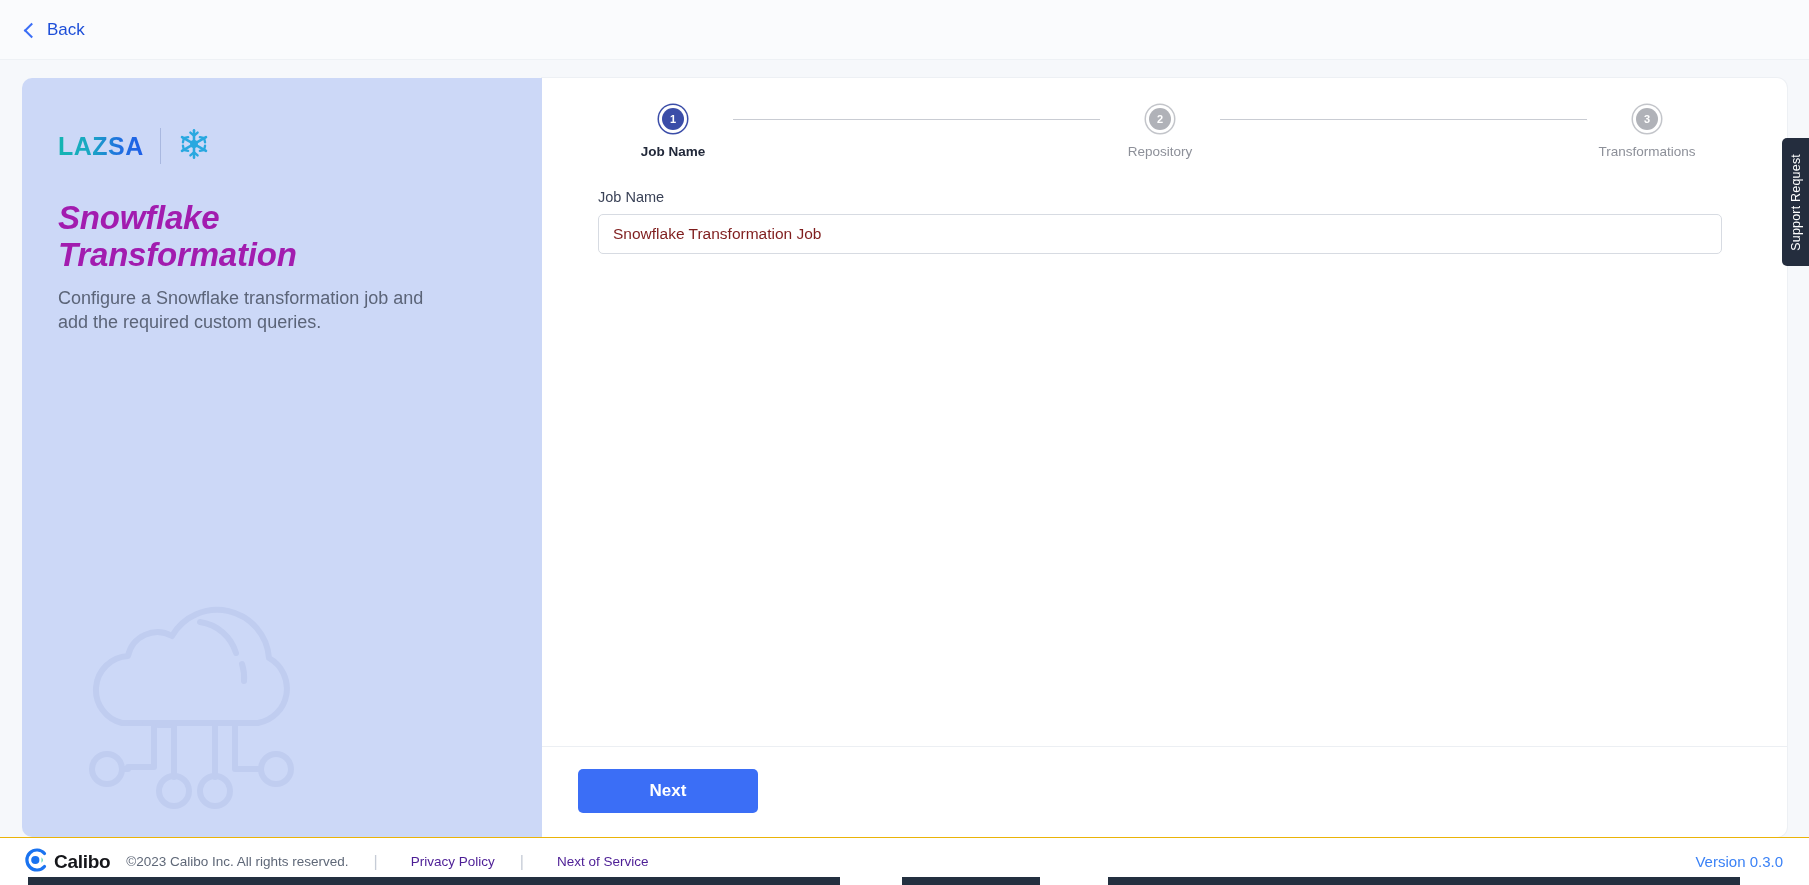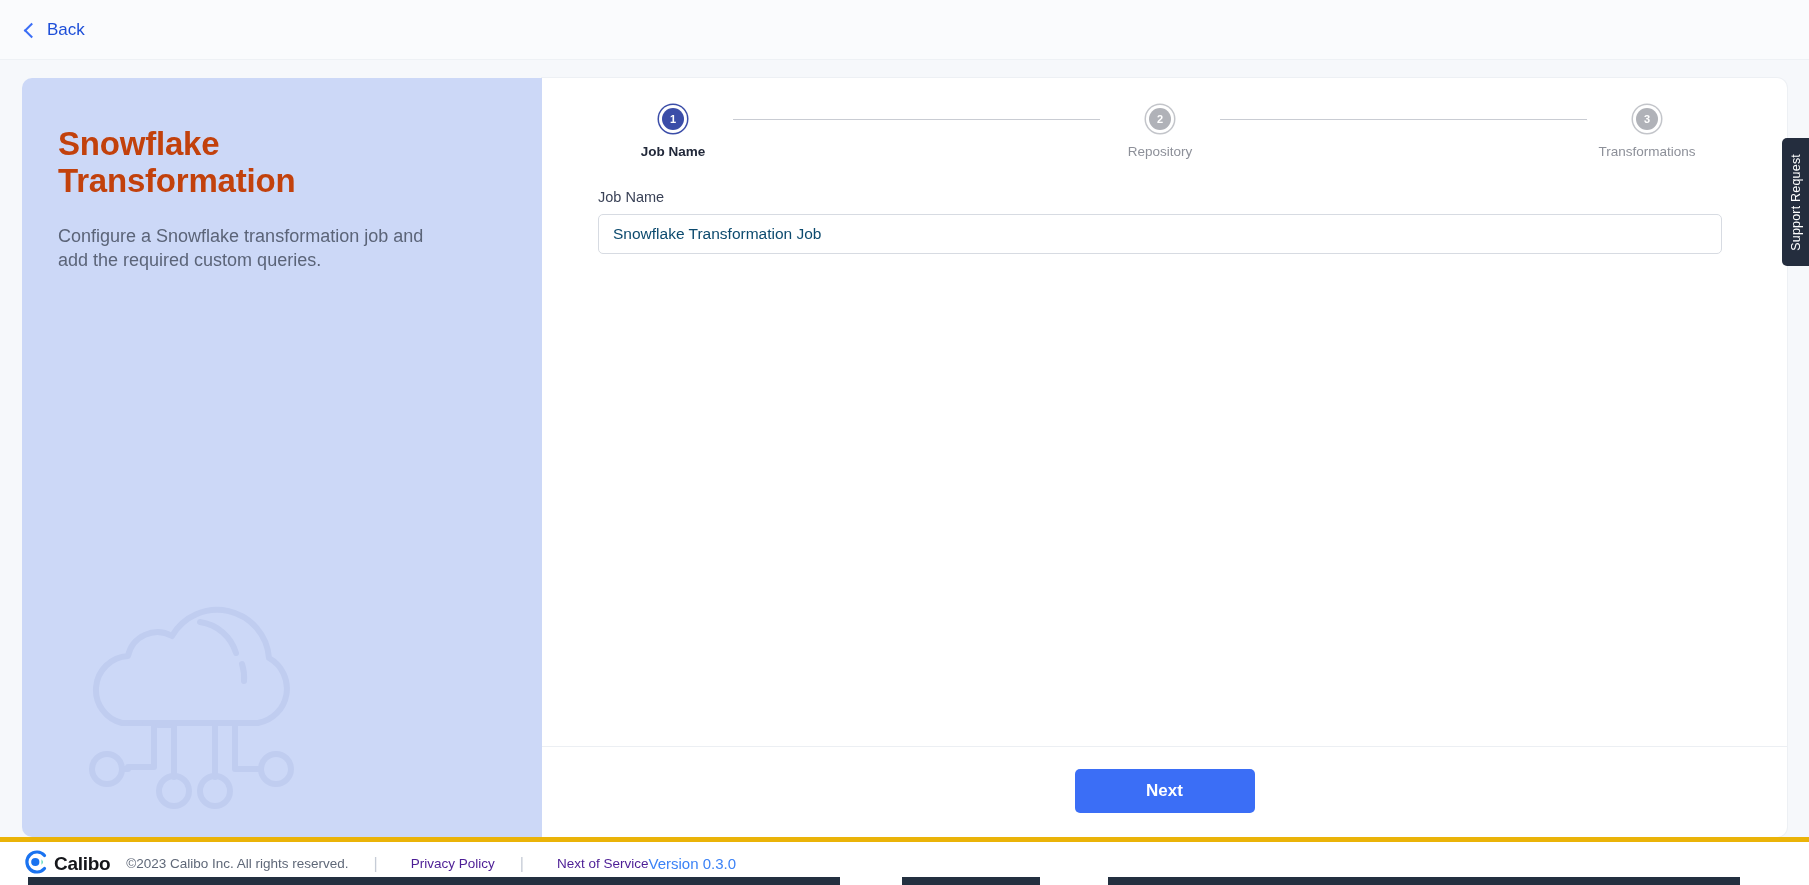--- a/index.html
+++ b/index.html
@@ -85,24 +85,25 @@
   }
   .brand-divider {
     width: 1px;
     height: 36px;
     background: #a9b8e0;
   }
   .hero-title {
     font-size: 33px;
     line-height: 1.12;
     font-weight: bold;
-    color: #c2410c;
+    color: #a21caf;
     letter-spacing: -0.2px;
-    margin-bottom: 24px;
+    margin-bottom: 12px;
     max-width: 330px;
+    font-style: italic;
   }
   .hero-desc {
     font-size: 18px;
     line-height: 1.35;
     color: #5b6478;
     max-width: 370px;
   }
   .hero-art {
     position: absolute;
     left: 38px;
@@ -186,34 +187,34 @@
     color: #3a4257;
     margin-bottom: 9px;
   }
   .text-input {
     width: 100%;
     height: 40px;
     border: 1px solid #d7dbe2;
     border-radius: 5px;
     padding: 0 14px;
     font-size: 15.5px;
-    color: #0c4a6e;
+    color: #7f1d1d;
     font-family: "Liberation Sans", sans-serif;
     background: #fff;
     outline: none;
   }
   .text-input::placeholder { color: #a3a9b5; }
 
   
   .panel-footer {
     flex: 0 0 auto;
     border-top: 1px solid #eceff3;
     padding: 22px 36px 24px 36px;
     display: flex;
-    justify-content: center;
+    justify-content: flex-start;
   }
   .next-btn {
     width: 180px;
     height: 44px;
     background: #3b6ef6;
     border: none;
     border-radius: 5px;
     color: #ffffff;
     font-size: 17px;
     font-weight: bold;
@@ -243,25 +244,25 @@
     transform: rotate(180deg);
     white-space: nowrap;
     letter-spacing: 0.2px;
   }
 
   
   .page-footer {
     flex: 0 0 48px;
     height: 48px;
     background: #ffffff;
-    border-top: 5px solid #eab308;
+    border-top: 1px solid #eab308;
     display: flex;
     align-items: center;
     padding: 0 26px 0 24px;
-    justify-content: flex-start;
+    justify-content: space-between;
   }
   .footer-left {
     display: flex;
     align-items: center;
     gap: 16px;
   }
   .calibo-logo {
     display: flex;
     align-items: center;
     gap: 6px;
@@ -311,20 +312,42 @@
   <div class="topbar">
     <div class="back-link">
       <span class="back-chevron"></span>
       <span>Back</span>
     </div>
   </div>
 
   <div class="body-area">
 
     <div class="hero">
+      <div class="brand-row">
+        <div class="lazsa-wordmark">LAZSA</div>
+        <div class="brand-divider"></div>
+        <span>
+          <svg width="34" height="34" viewBox="0 0 32 32" aria-hidden="true">
+            <g stroke="#29a8e0" stroke-width="2.4" stroke-linecap="round" fill="none">
+              <line x1="16" y1="3" x2="16" y2="29"></line>
+              <line x1="4.7" y1="9.5" x2="27.3" y2="22.5"></line>
+              <line x1="4.7" y1="22.5" x2="27.3" y2="9.5"></line>
+            </g>
+            <g stroke="#29a8e0" stroke-width="2.2" stroke-linecap="round" fill="none">
+              <path d="M12.6 5.2 L16 8.2 L19.4 5.2"></path>
+              <path d="M12.6 26.8 L16 23.8 L19.4 26.8"></path>
+              <path d="M5.6 14.4 L6.5 10.4 L10.5 9.6"></path>
+              <path d="M26.4 17.6 L25.5 21.6 L21.5 22.4"></path>
+              <path d="M10.5 22.4 L6.5 21.6 L5.6 17.6"></path>
+              <path d="M21.5 9.6 L25.5 10.4 L26.4 14.4"></path>
+            </g>
+            <circle cx="16" cy="16" r="2.6" fill="none" stroke="#29a8e0" stroke-width="2.2"></circle>
+          </svg>
+        </span>
+      </div>
       <div class="hero-title">Snowflake Transformation</div>
       <div class="hero-desc">Configure a Snowflake transformation job and add the required custom queries.</div>
 
       <div class="hero-art">
         <svg viewBox="0 0 260 250" width="260" height="250" aria-hidden="true">
           <g fill="none" stroke="#c0cdf0" stroke-width="6" stroke-linecap="round" stroke-linejoin="round">
             <path d="M62 148
                      a34 34 0 0 1 6 -67
                      a30 30 0 0 1 44 -20
                      a52 52 0 0 1 97 22

